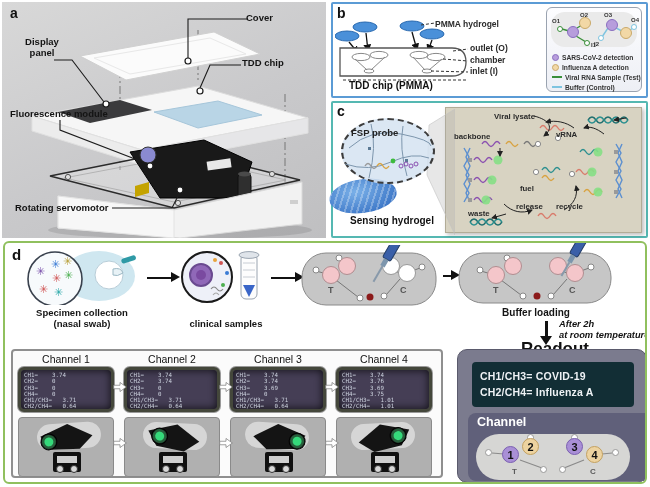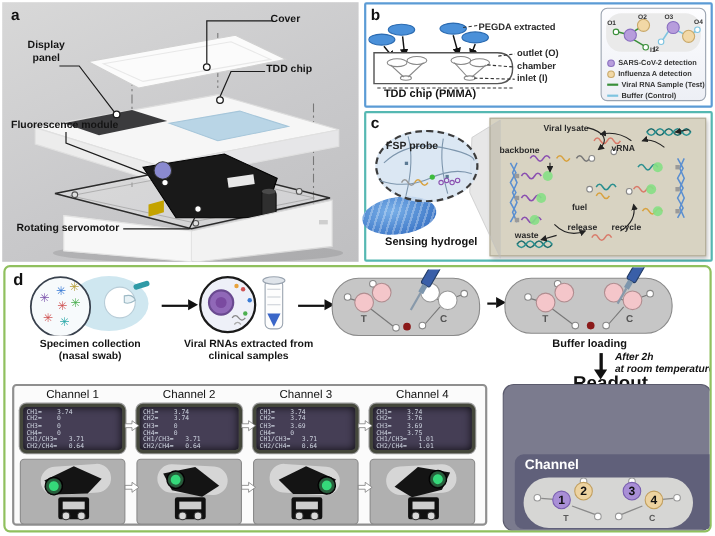--- a/index.html
+++ b/index.html
@@ -180,21 +180,21 @@
         <ellipse cx="92" cy="65" rx="5" ry="2"></ellipse>
       </g>
       <g stroke="#333" stroke-dasharray="3 2">
         <line x1="86" y1="19" x2="100" y2="17"></line>
         <line x1="118" y1="45" x2="133" y2="43"></line>
         <line x1="108" y1="53" x2="133" y2="55"></line>
         <line x1="96" y1="65" x2="133" y2="66"></line>
         <line x1="8" y1="74" x2="131" y2="74"></line>
       </g>
     </svg>
-    <span class="pb-label" style="left:102px;top:15px;">PEGDA extracted</span>
+    <span class="pb-label" style="left:102px;top:15px;">PMMA hydrogel</span>
     <span class="pb-label" style="left:137px;top:39px;">outlet (O)</span>
     <span class="pb-label" style="left:137px;top:51px;">chamber</span>
     <span class="pb-label" style="left:137px;top:62px;">inlet (I)</span>
     <span class="pb-caption" style="left:16px;top:76px;">TDD chip (PMMA)</span>
 
     <div class="legend-box">
       <svg class="abs" style="left:2px;top:2px;" width="90" height="40" viewBox="0 0 90 40">
         <rect x="2" y="2" width="86" height="35" rx="14" fill="#eaeaea"></rect>
         <g stroke="#3a8f3a" stroke-width="1.4" fill="none">
           <line x1="13" y1="19" x2="20" y2="21"></line>
@@ -387,21 +387,20 @@
           <circle cx="38" cy="11" r="2" fill="#e8a33d"></circle>
         <path d="M34,40 q3,-4 6,0 q3,4 6,0" fill="none" stroke="#888" stroke-width="1.2"></path>
         <path d="M36,46 q3,-4 6,0" fill="none" stroke="#aaa" stroke-width="1.2"></path>
         <rect x="64" y="5" width="16" height="45" rx="5" fill="#fdfdfd" stroke="#9aa4b0"></rect>
         <ellipse cx="72" cy="6" rx="10" ry="3.4" fill="#dfe4ea" stroke="#9aa4b0"></ellipse>
         <line x1="66" y1="14" x2="78" y2="14" stroke="#c8cdd4"></line>
         <line x1="66" y1="21" x2="78" y2="21" stroke="#c8cdd4"></line>
         <line x1="66" y1="28" x2="78" y2="28" stroke="#c8cdd4"></line>
         <polygon points="66,36 78,36 72,48" fill="#3a66c8"></polygon>
       </svg>
-      <div class="cap" style="left:-14px;top:58px;width:126px;">Viral RNAs extracted from</div>
       <div class="cap" style="left:-14px;top:69px;width:126px;">clinical samples</div>
     </div>
     <div class="harrow" style="left:266px;top:34px;width:24px;"></div>
 
     <div class="abs" style="left:295px;top:2px;width:142px;">
       <svg width="142" height="64" viewBox="0 0 142 64">
         <rect x="2" y="8" width="134" height="52" rx="24" fill="#c6c6c6" stroke="#8a8a8a"></rect>
         <g stroke="#777" fill="none">
           <line x1="16" y1="26" x2="27" y2="29"></line>
             <line x1="39" y1="15" x2="44" y2="20"></line>
@@ -598,20 +597,24 @@
         </svg>
       <svg class="blockarrow" style="left:206px;top:86px;" viewBox="0 0 20 16">
           <polygon points="1,5.5 10,5.5 10,1.5 19,8 10,14.5 10,10.5 1,10.5" fill="#fff" stroke="#7a7a7a"></polygon>
         </svg>
       <svg class="blockarrow" style="left:312px;top:86px;" viewBox="0 0 20 16">
           <polygon points="1,5.5 10,5.5 10,1.5 19,8 10,14.5 10,10.5 1,10.5" fill="#fff" stroke="#7a7a7a"></polygon>
         </svg>
     </div>
 
     <div class="readout-dev">
+      <div class="ro-screen">
+        <div class="ro-line">CH1/CH3=  COVID-19</div>
+        <div class="ro-line">CH2/CH4=  Influenza A</div>
+      </div>
       <div class="ro-chbox">
         <span class="ro-chlabel">Channel</span>
         <div class="ro-chip">
           <svg class="abs" style="left:0;top:0;" width="154" height="46" viewBox="0 0 154 46">
             <g stroke="#8a8a8a" stroke-width="1.2" fill="none">
               <line x1="16" y1="19" x2="28" y2="20"></line>
                 <line x1="55" y1="4" x2="55" y2="10"></line>
               <line x1="44" y1="26" x2="66" y2="34"></line>
                 <line x1="99" y1="4" x2="99" y2="10"></line>
               <line x1="108" y1="26" x2="88" y2="34"></line>

